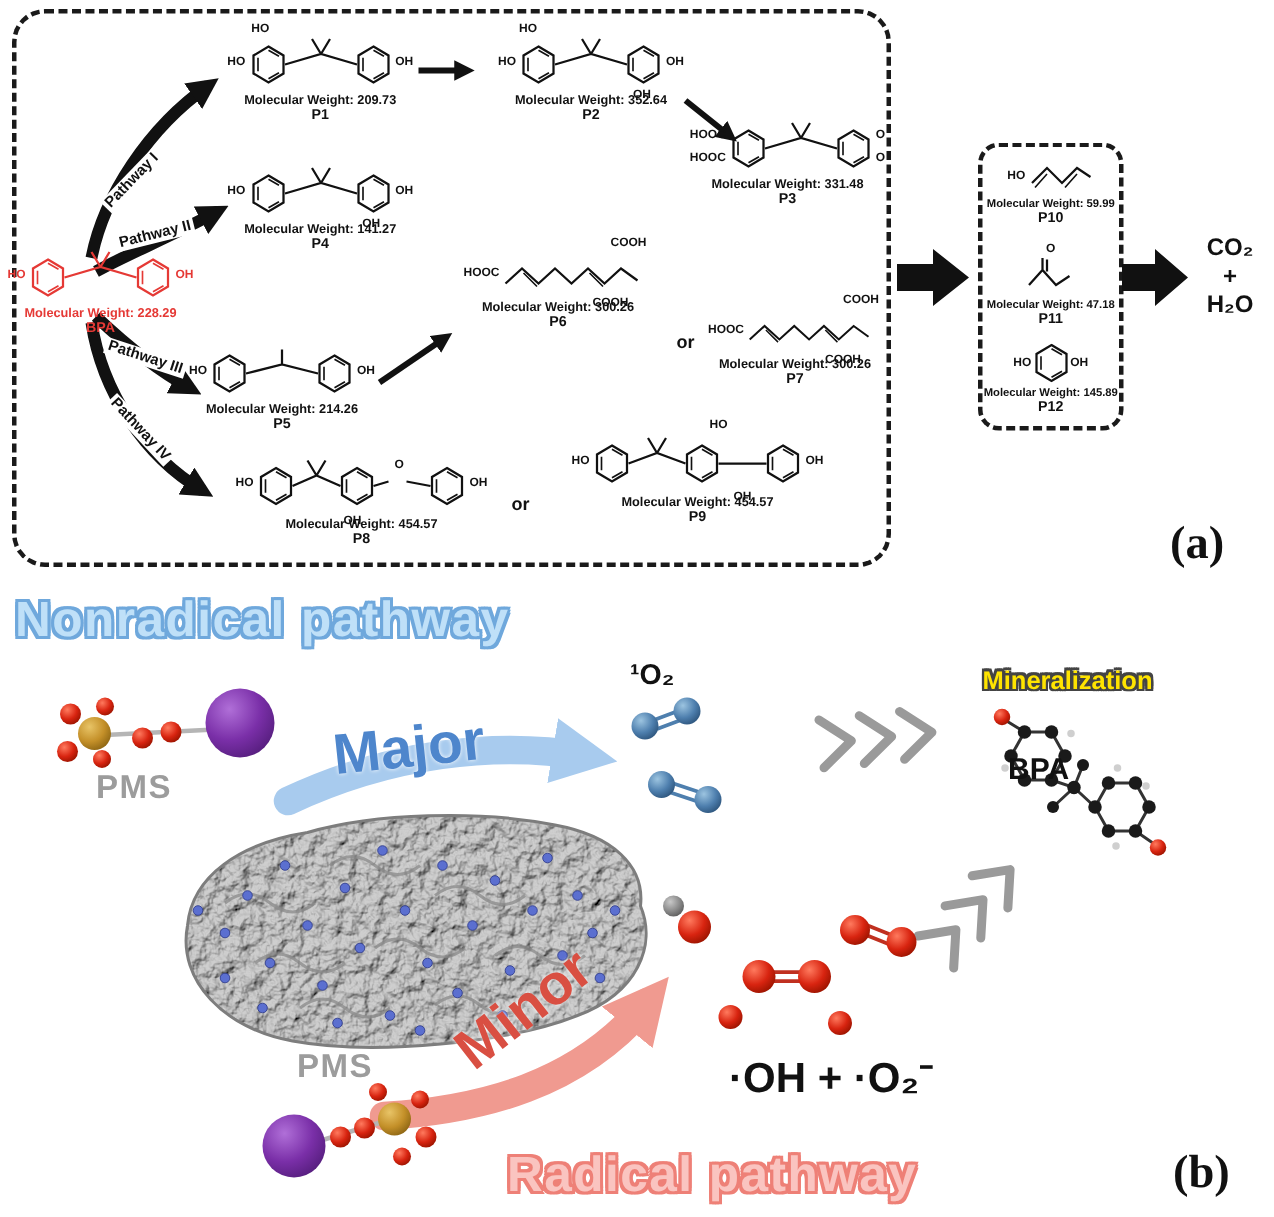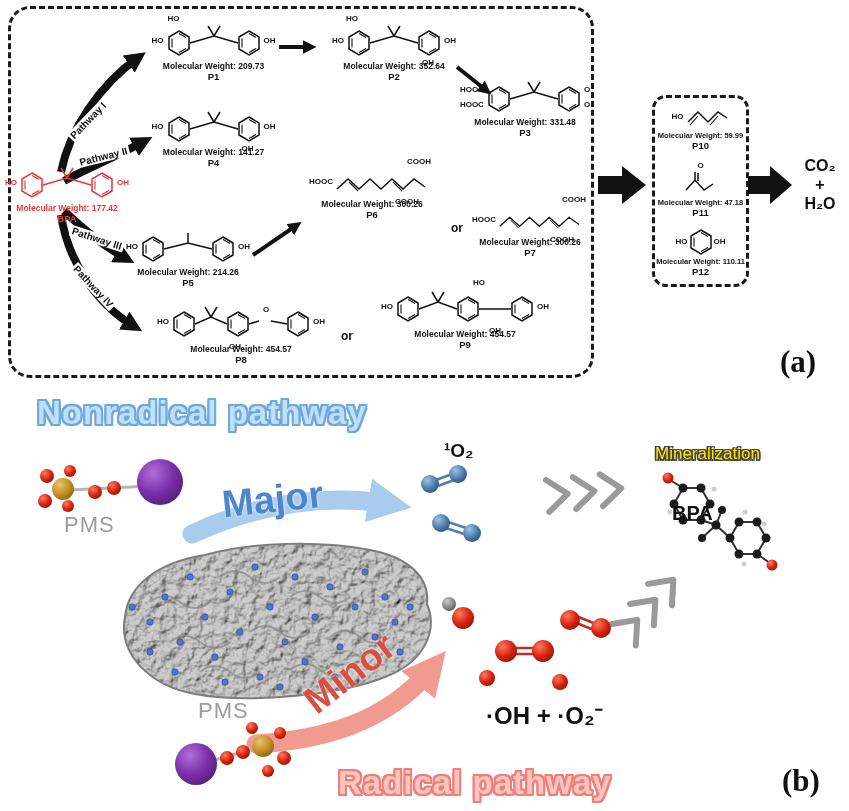--- a/index.html
+++ b/index.html
@@ -18,24 +18,24 @@
 .mw{font-size:8.5px;font-weight:bold;margin-top:2px;white-space:nowrap}
 .pid{font-size:9.5px;font-weight:bold}
 .redblk{color:var(--struct_red,#E53935)}
 .pathlbl{position:absolute;font-size:10px;font-weight:bold;background:#fff;padding:0 2px;white-space:nowrap;z-index:3}
 .orlbl{position:absolute;font-size:12px;font-weight:bold;z-index:3}
 #co2{position:absolute;left:792px;top:156px;width:56px;font-size:16px;font-weight:bold;text-align:center;white-space:pre-line;line-height:1.2}
 .corner{position:absolute;font-family:"Liberation Serif",serif;font-size:31px;font-weight:bold}
 .title{position:absolute;font-size:33px;font-weight:bold;letter-spacing:1px;white-space:nowrap;z-index:5}
 .title-blue{color:var(--blue_title,#BFE0F8);text-shadow:-2px -2px 0 var(--blue_title_outline,#6FA8DC),2px -2px 0 var(--blue_title_outline,#6FA8DC),-2px 2px 0 var(--blue_title_outline,#6FA8DC),2px 2px 0 var(--blue_title_outline,#6FA8DC),0 -2px 0 var(--blue_title_outline,#6FA8DC),0 2px 0 var(--blue_title_outline,#6FA8DC),-2px 0 0 var(--blue_title_outline,#6FA8DC),2px 0 0 var(--blue_title_outline,#6FA8DC)}
 .title-pink{color:var(--pink_title,#FAC4C0);text-shadow:-2px -2px 0 var(--pink_title_outline,#EE8077),2px -2px 0 var(--pink_title_outline,#EE8077),-2px 2px 0 var(--pink_title_outline,#EE8077),2px 2px 0 var(--pink_title_outline,#EE8077),0 -2px 0 var(--pink_title_outline,#EE8077),0 2px 0 var(--pink_title_outline,#EE8077),-2px 0 0 var(--pink_title_outline,#EE8077),2px 0 0 var(--pink_title_outline,#EE8077)}
-.pms{position:absolute;font-size:22px;font-weight:400;color:var(--gray_label,#9C9C9C);z-index:5;letter-spacing:1px}
+.pms{position:absolute;font-size:22px;font-weight:700;color:var(--gray_label,#9C9C9C);z-index:5;letter-spacing:1px}
 .major{position:absolute;font-size:38px;font-weight:bold;color:var(--blue,#4E86CC);transform:rotate(-6deg);z-index:5;text-shadow:0 0 3px #fff}
 .minor{position:absolute;font-size:38px;font-weight:bold;color:var(--red,#D94F42);transform:rotate(-38deg);z-index:5;text-shadow:0 0 3px #fff}
-.mineral{position:absolute;font-size:17px;font-weight:normal;color:var(--yellow,#FFE400);z-index:5;text-shadow:-1.5px -1.5px 0 #444,1.5px -1.5px 0 #444,-1.5px 1.5px 0 #444,1.5px 1.5px 0 #444,0 -1.5px 0 #444,0 1.5px 0 #444,-1.5px 0 0 #444,1.5px 0 0 #444}
+.mineral{position:absolute;font-size:17px;font-weight:bold;color:var(--yellow,#FFE400);z-index:5;text-shadow:-1.5px -1.5px 0 #444,1.5px -1.5px 0 #444,-1.5px 1.5px 0 #444,1.5px 1.5px 0 #444,0 -1.5px 0 #444,0 1.5px 0 #444,-1.5px 0 0 #444,1.5px 0 0 #444}
 .blk{position:absolute;font-weight:bold;color:#111;z-index:5}
 svg{display:block}
 </style>
 </head>
 <body>
 
 <svg width="0" height="0" style="position:absolute" aria-hidden="true">
   <defs>
     <g id="bz6">
       <polygon points="11,1 21,7 21,19 11,25 1,19 1,7" fill="none" stroke="currentColor" stroke-width="1.5"></polygon>
@@ -105,21 +105,21 @@
   <span class="pathlbl" style="left:54px;top:272px;transform:rotate(47deg)">Pathway IV</span>
 
   <div class="prod redblk" style="left:0px;top:156px;width:112px;z-index:2">
     <div class="struct">
       <span class="atom">HO</span>
       <svg width="96" height="36" viewBox="0 0 96 36">
           <use href="#g2"></use>
         </svg>
       <span class="atom">OH</span>
     </div>
-    <div class="mw">Molecular Weight: 177.42</div>
+    <div class="mw">Molecular Weight: 228.29</div>
     <div class="pid">BPA</div>
   </div>
 
   <div class="prod" style="left:140px;top:14px;width:125px;z-index:2">
     <div class="struct">
       <span class="atom abs" style="top:-8px;left:16px">HO</span>
       <span class="atom">HO</span>
       <svg width="96" height="36" viewBox="0 0 96 36">
           <use href="#g2"></use>
         </svg>
@@ -271,21 +271,21 @@
     <div class="pid">P11</div>
   </div>
   <div class="prod">
     <div class="struct">
       <span class="atom">HO</span>
       <svg width="22" height="26" viewBox="0 0 22 26">
           <use href="#bz6"></use>
         </svg>
       <span class="atom">OH</span>
     </div>
-    <div class="mw">Molecular Weight: 110.11</div>
+    <div class="mw">Molecular Weight: 145.89</div>
     <div class="pid">P12</div>
   </div>
 </div>
 
 <svg class="abs" style="left:748px;top:160px" width="48" height="50" viewBox="0 0 48 50">
   <polygon points="0,16 22,16 22,6 44,25 22,44 22,34 0,34" fill="#111"></polygon>
 </svg>
 
 <div id="co2">CO₂
 +
@@ -470,23 +470,23 @@
     <g fill="#cfcfcf" stroke="none">
       <circle cx="714" cy="97" r="2.5"></circle>
         <circle cx="670" cy="120" r="2.5"></circle>
         <circle cx="745" cy="120" r="2.5"></circle>
         <circle cx="764" cy="132" r="2.5"></circle>
         <circle cx="744" cy="172" r="2.5"></circle>
     </g>
   </g>
 </svg>
 
-<span class="title title-blue" style="left:37px;top:394px">Nonradical pathway</span>
+<span class="title title-blue" style="left:10px;top:394px">Nonradical pathway</span>
 <span class="pms" style="left:64px;top:512px">PMS</span>
 <span class="major" style="left:222px;top:478px">Major</span>
-<span class="blk" style="left:444px;top:440px;font-size:19px">¹O₂</span>
+<span class="blk" style="left:420px;top:440px;font-size:19px">¹O₂</span>
 <span class="mineral" style="left:655px;top:444px">Mineralization</span>
 <span class="blk" style="left:672px;top:502px;font-size:20px">BPA</span>
 <span class="minor" style="left:298px;top:652px">Minor</span>
-<span class="blk" style="left:486px;top:698px;font-size:24px">·OH + ·O₂⁻</span>
+<span class="blk" style="left:486px;top:698px;font-size:28px">·OH + ·O₂⁻</span>
 <span class="pms" style="left:198px;top:698px">PMS</span>
 <span class="title title-pink" style="left:338px;top:764px">Radical pathway</span>
 <span class="corner" style="left:782px;top:763px">(b)</span>
 
 </body></html>

